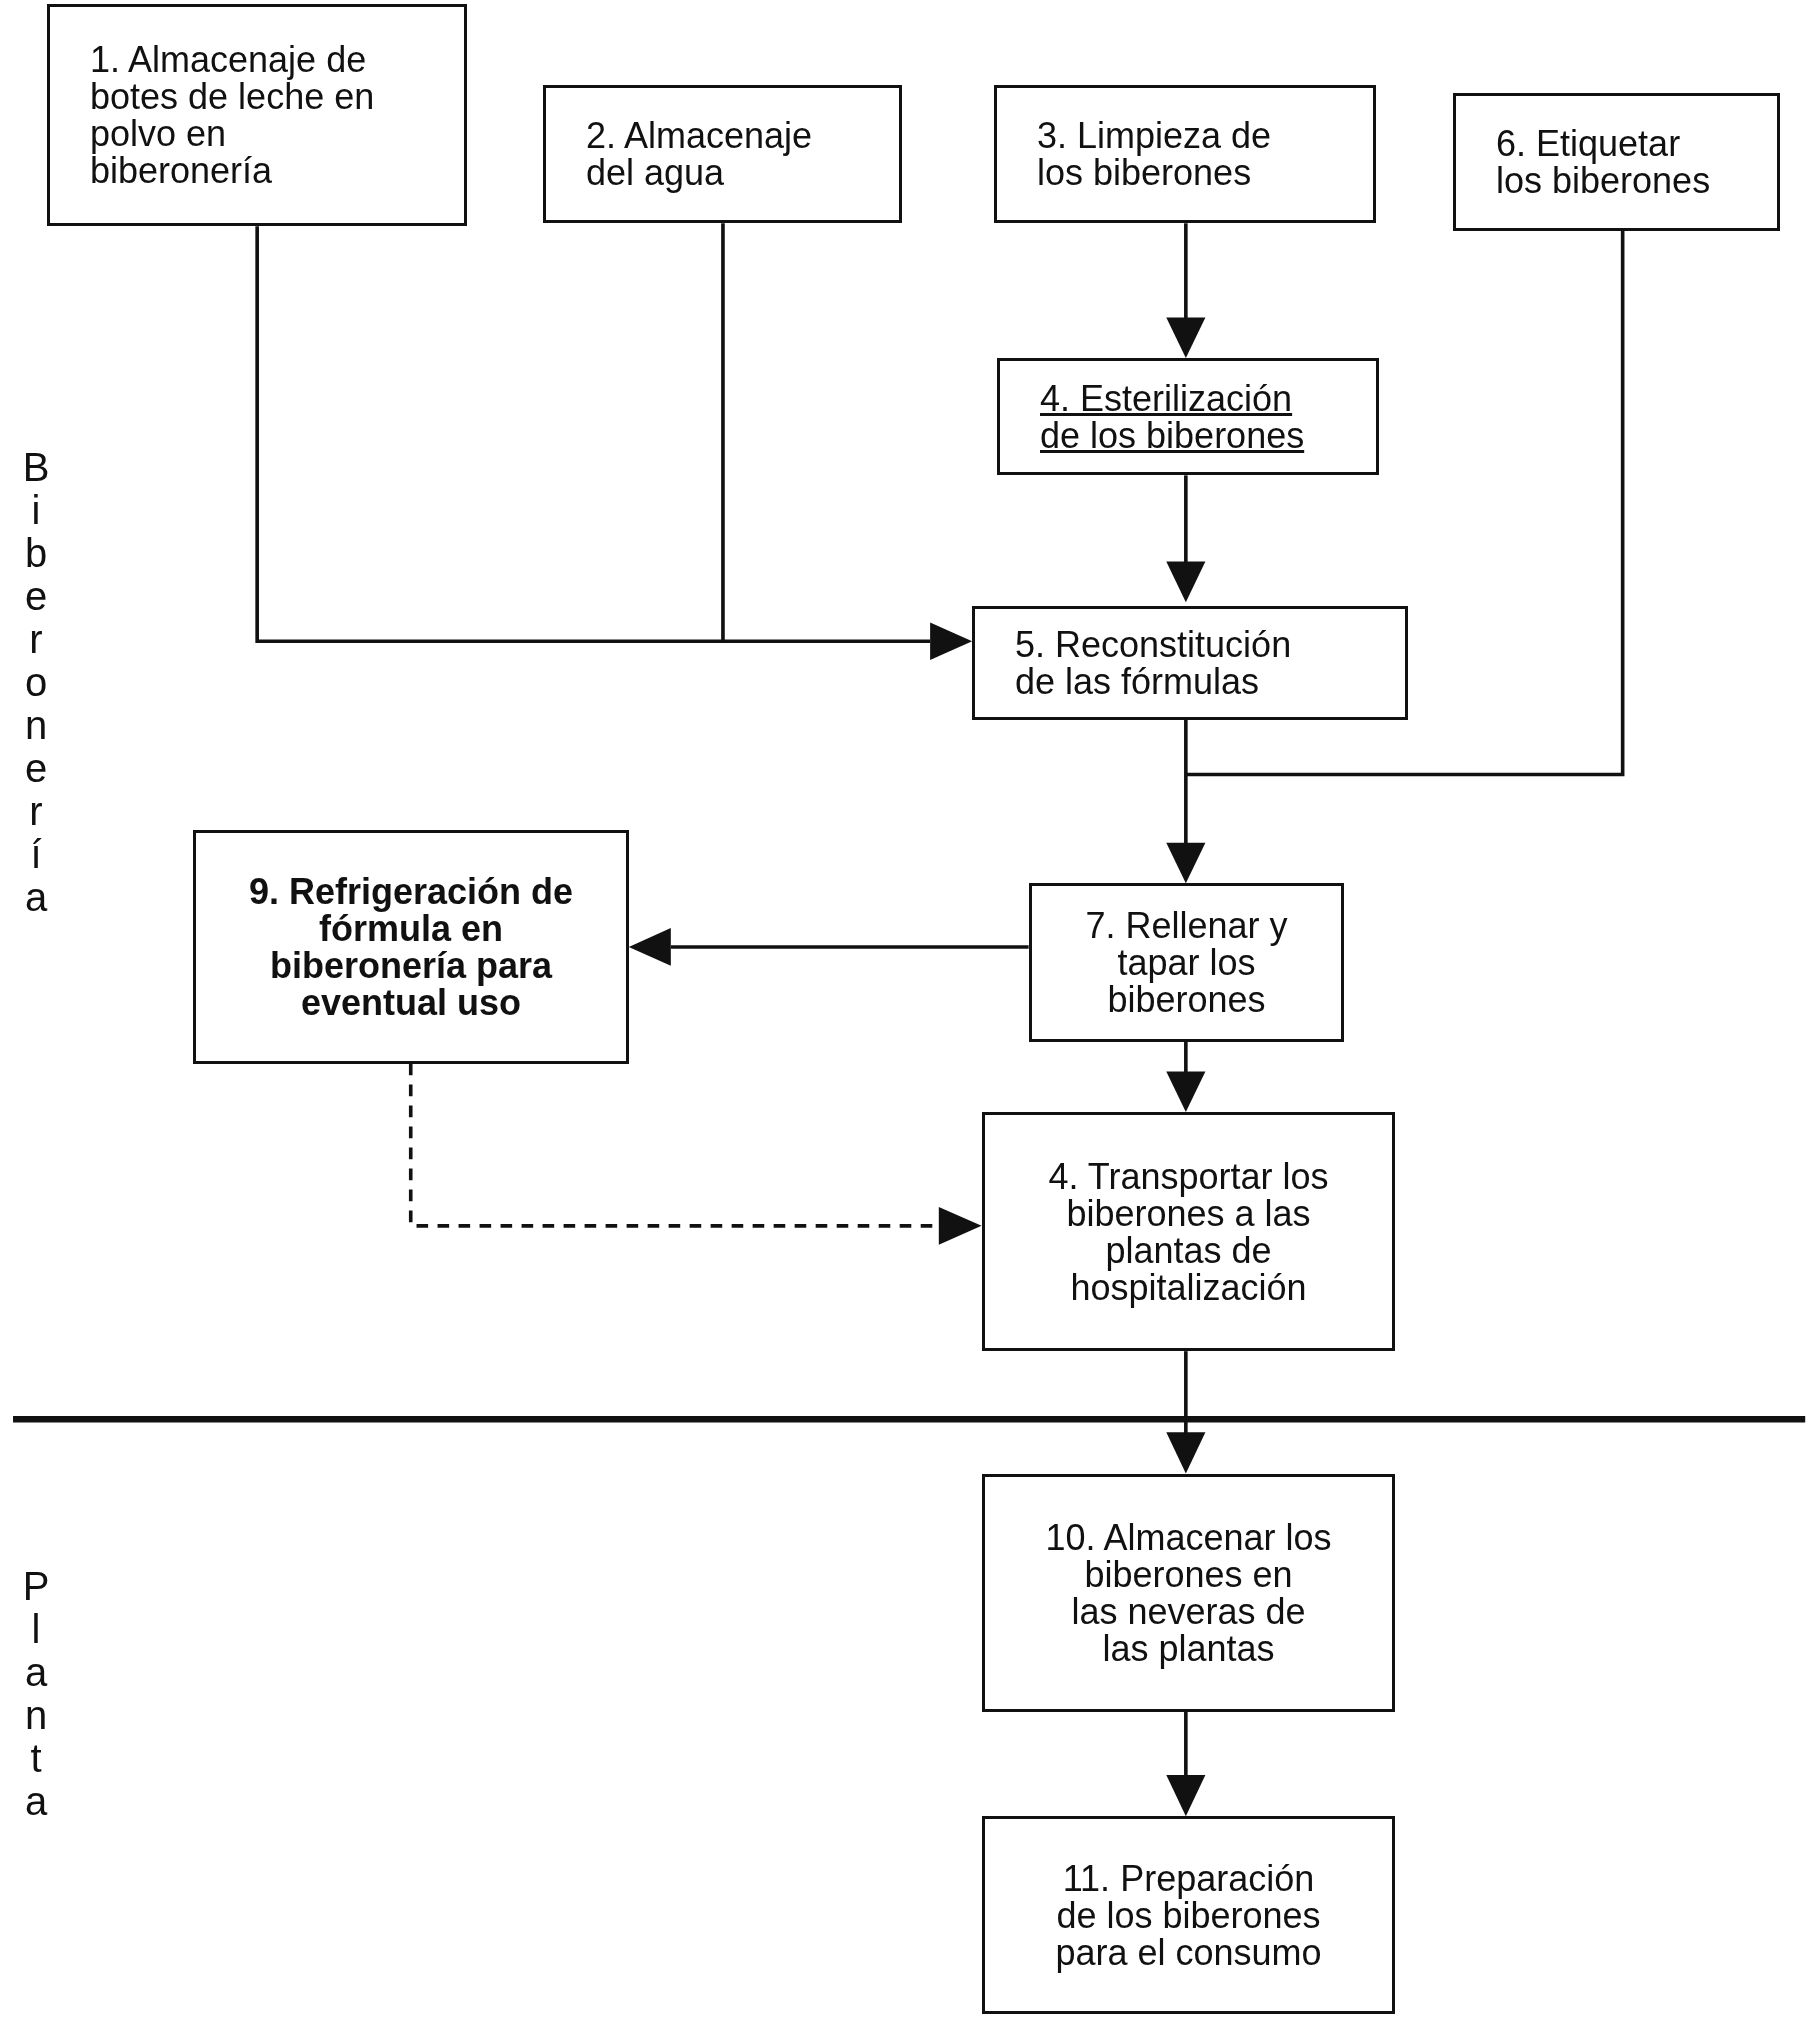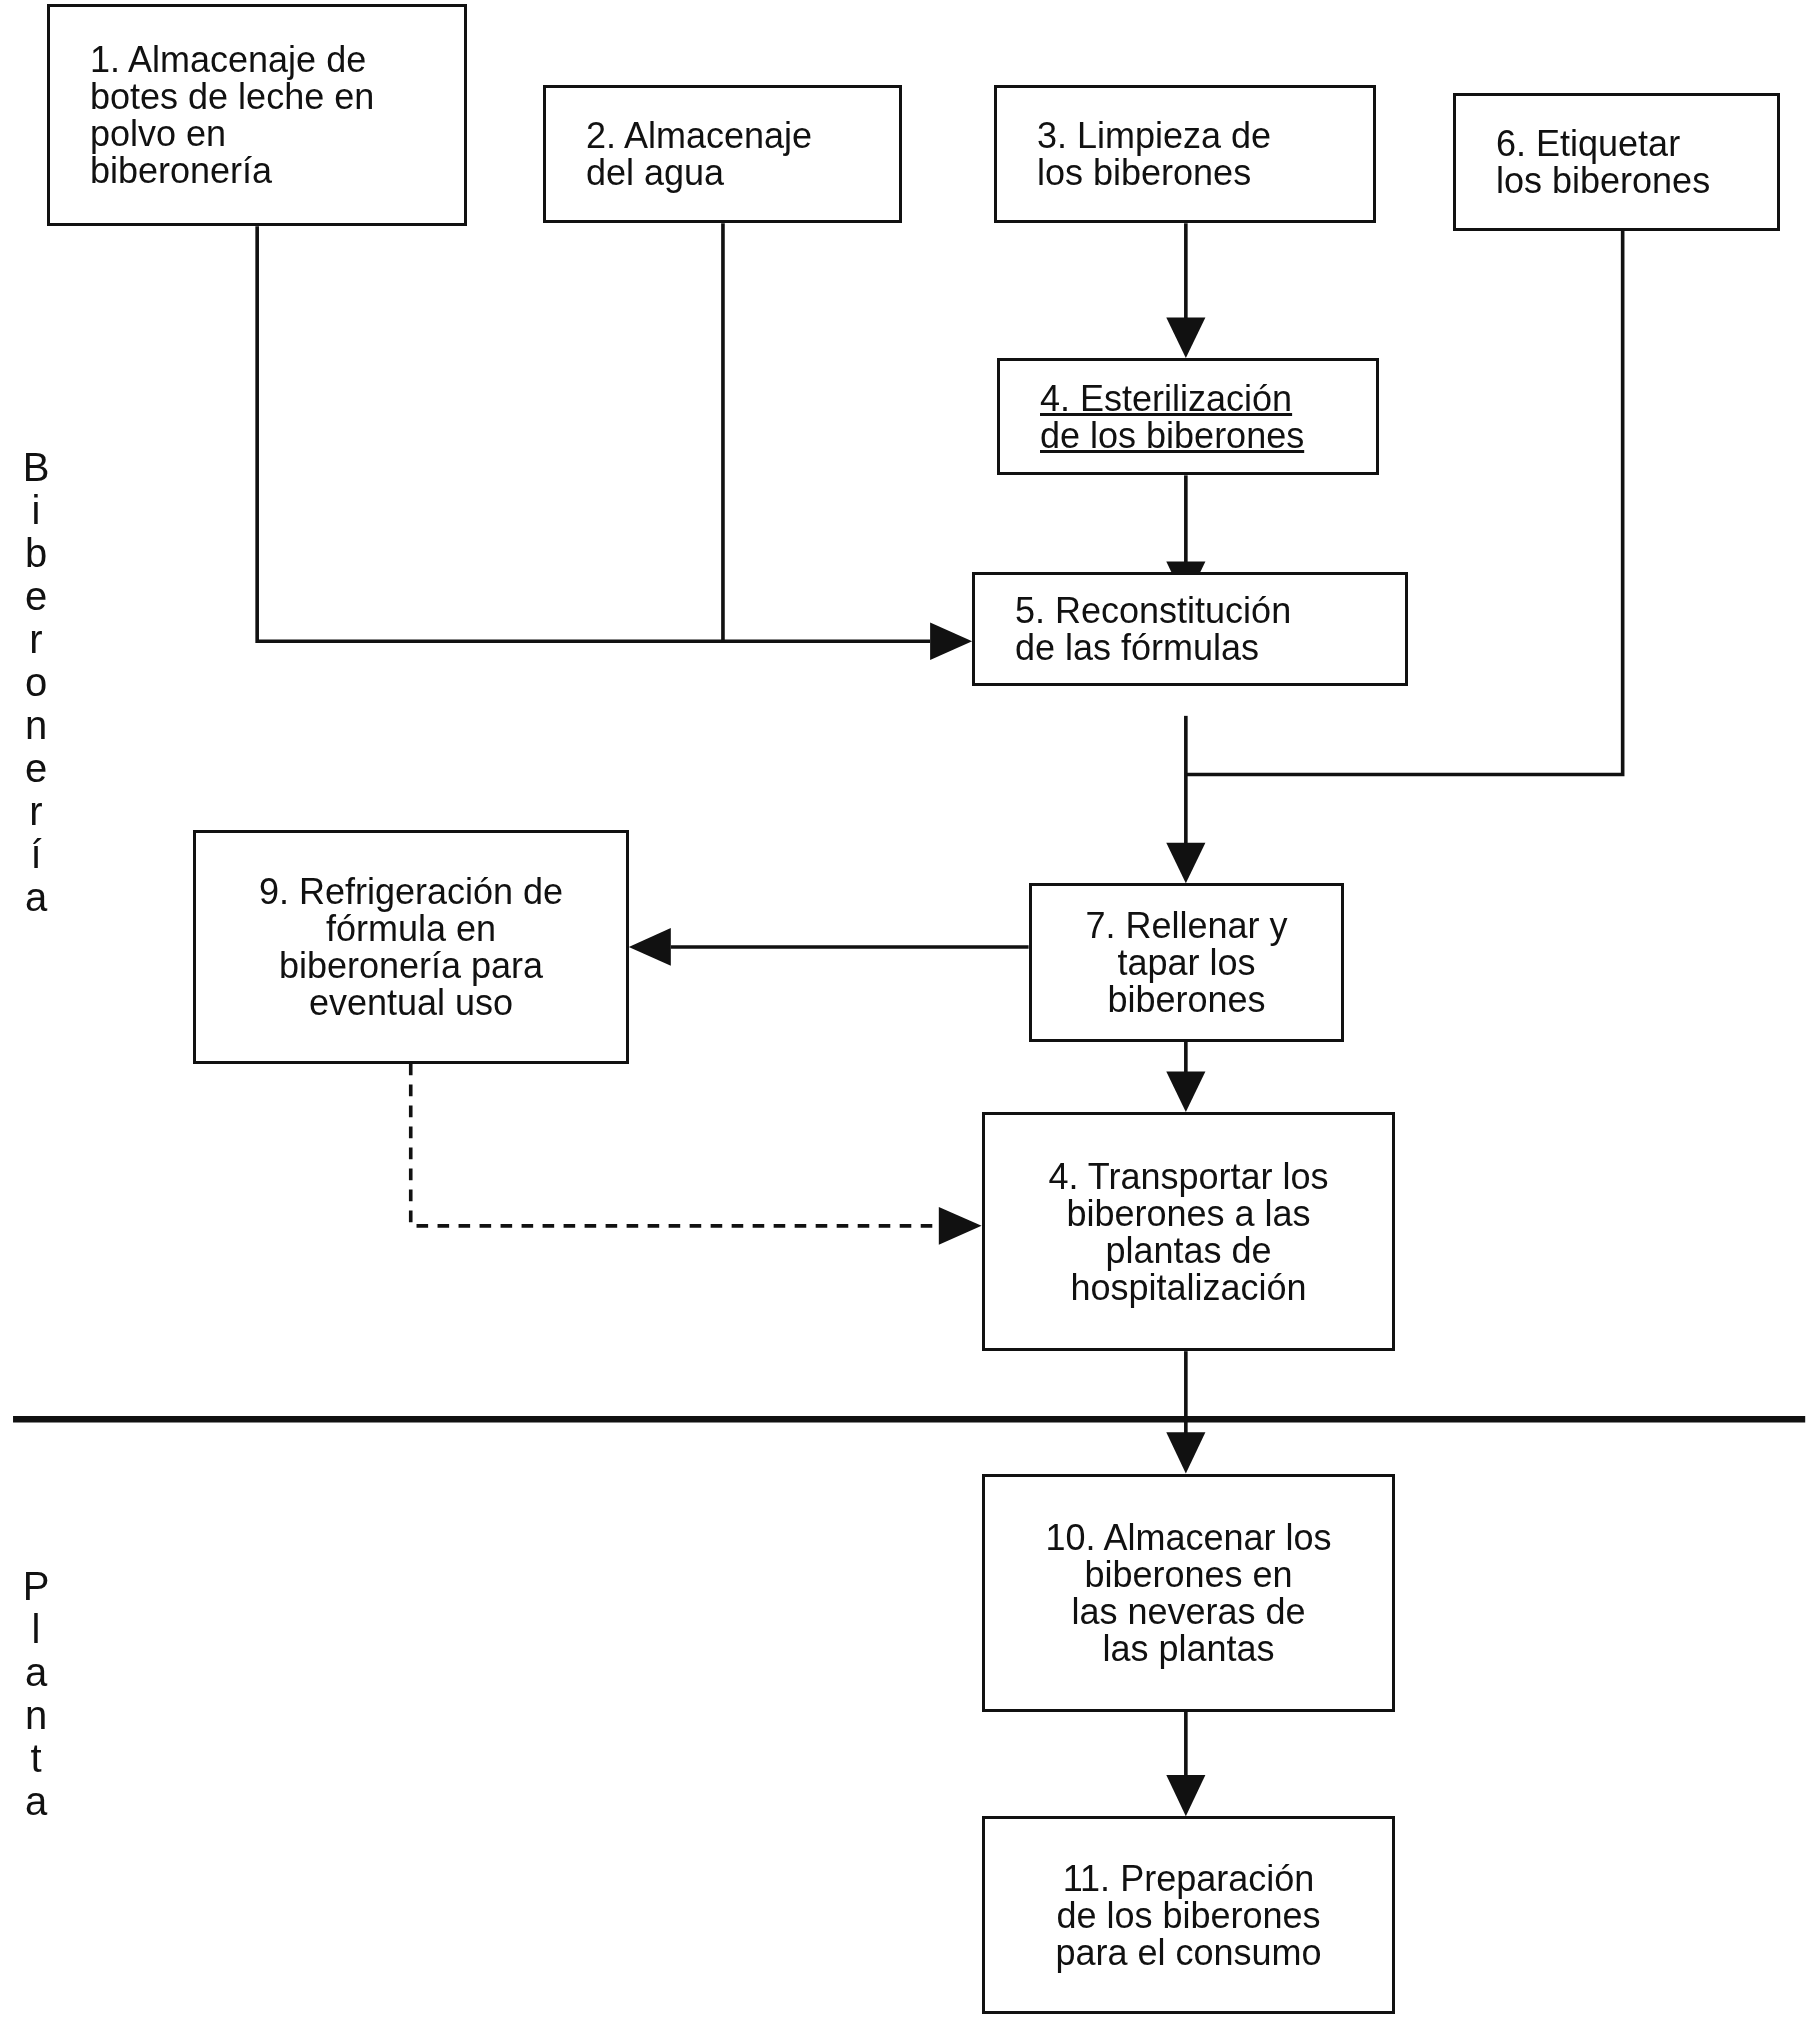--- a/index.html
+++ b/index.html
@@ -122,28 +122,28 @@
 
   <div class="node left" style="left:994px; top:85px;  width:382px; height:138px;">3. Limpieza de
 los biberones</div>
 
   <div class="node left" style="left:1453px; top:93px;  width:327px; height:138px;">6. Etiquetar
 los biberones</div>
 
   <div class="node left" style="left:997px; top:358px;  width:382px; height:117px;text-decoration:underline;">4. Esterilización
 de los biberones</div>
 
-  <div class="node left" style="left:972px; top:572px;  width:436px; height:114px;">5. Reconstitución
+  <div class="node left" style="left:972px; top:606px;  width:436px; height:114px;">5. Reconstitución
 de las fórmulas</div>
 
   <div class="node center" style="left:1029px; top:883px; width:315px; height:159px;">7. Rellenar y
 tapar los
 biberones</div>
 
-  <div class="node center" style="left:193px;  top:830px; width:436px; height:234px;">9. Refrigeración de
+  <div class="node center" style="left:193px;  top:830px; width:436px; height:234px;font-weight:bold;">9. Refrigeración de
 fórmula en
 biberonería para
 eventual uso</div>
 
   <div class="node center" style="left:982px; top:1112px; width:413px; height:239px;">4. Transportar los
 biberones a las
 plantas de
 hospitalización</div>
 
   <div class="node center" style="left:982px; top:1474px; width:413px; height:238px;">10. Almacenar los

